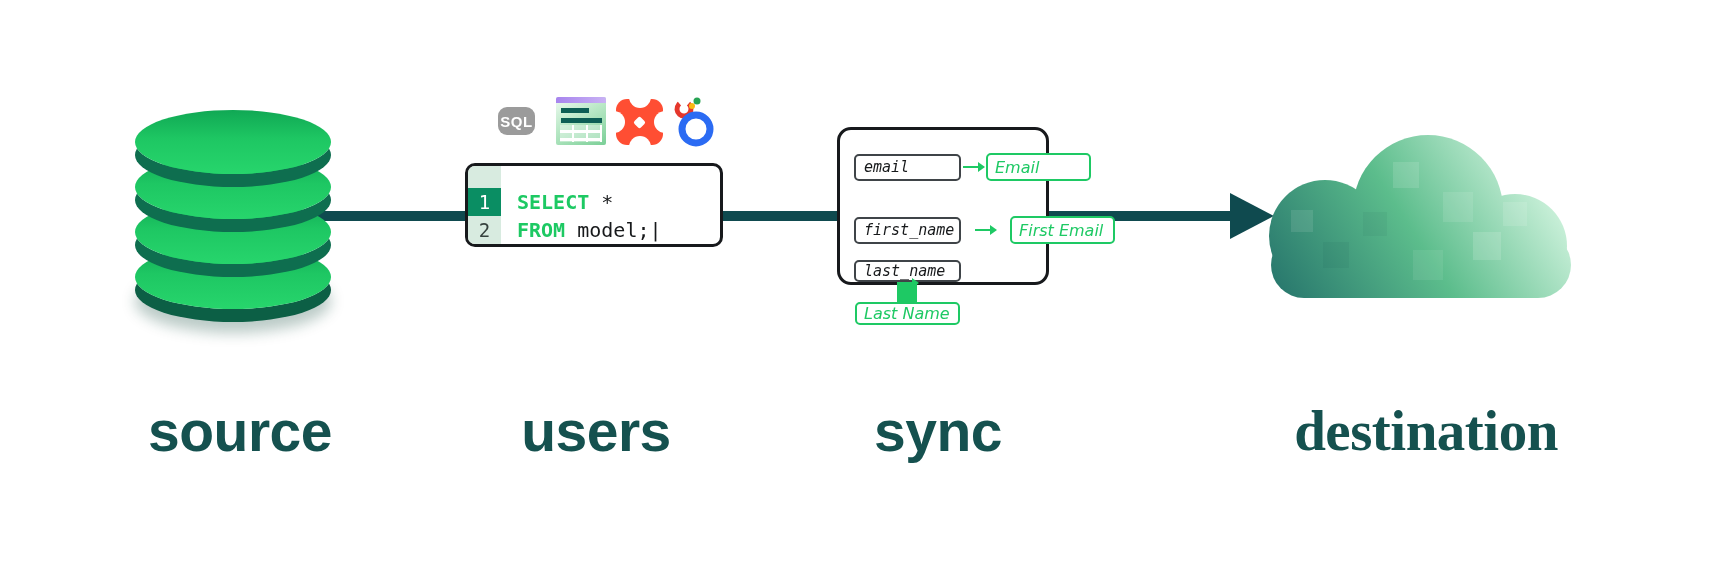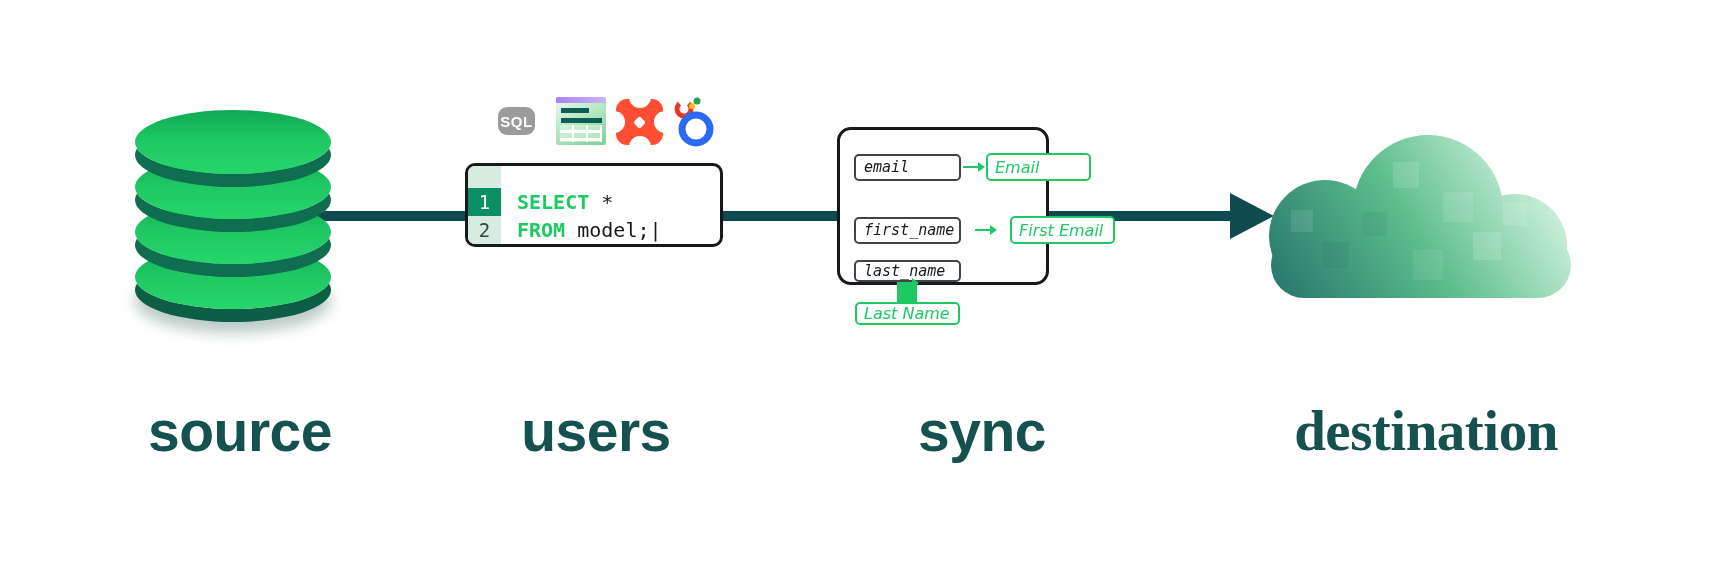--- a/index.html
+++ b/index.html
@@ -74,21 +74,21 @@
     display:flex;align-items:center;padding-left:7px;box-sizing:border-box;}
 
   
   .cloud{position:absolute;left:1263px;top:132px;z-index:2;}
 
   
   .stage-label{position:absolute;top:398px;transform:translateX(-50%);white-space:nowrap;
     font-family:"Liberation Sans",sans-serif;font-weight:700;font-size:57px;color:#15514f;
     letter-spacing:-.5px;z-index:2;}
   .stage-label.s0{left:216px;margin-left:24px;} .stage-label.s1{left:596px;}
-  .stage-label.s2{left:982px;} .stage-label.s3{left:1426px;font-family:Liberation Serif, serif;}
+  .stage-label.s2{left:938px;} .stage-label.s3{left:1426px;font-family:Liberation Serif, serif;}
 </style>
 </head>
 <body>
 
 <div class="canvas">
 
   <div class="main-arrow"></div>
   <div class="main-arrow-head"></div>
 
   <div class="db">

